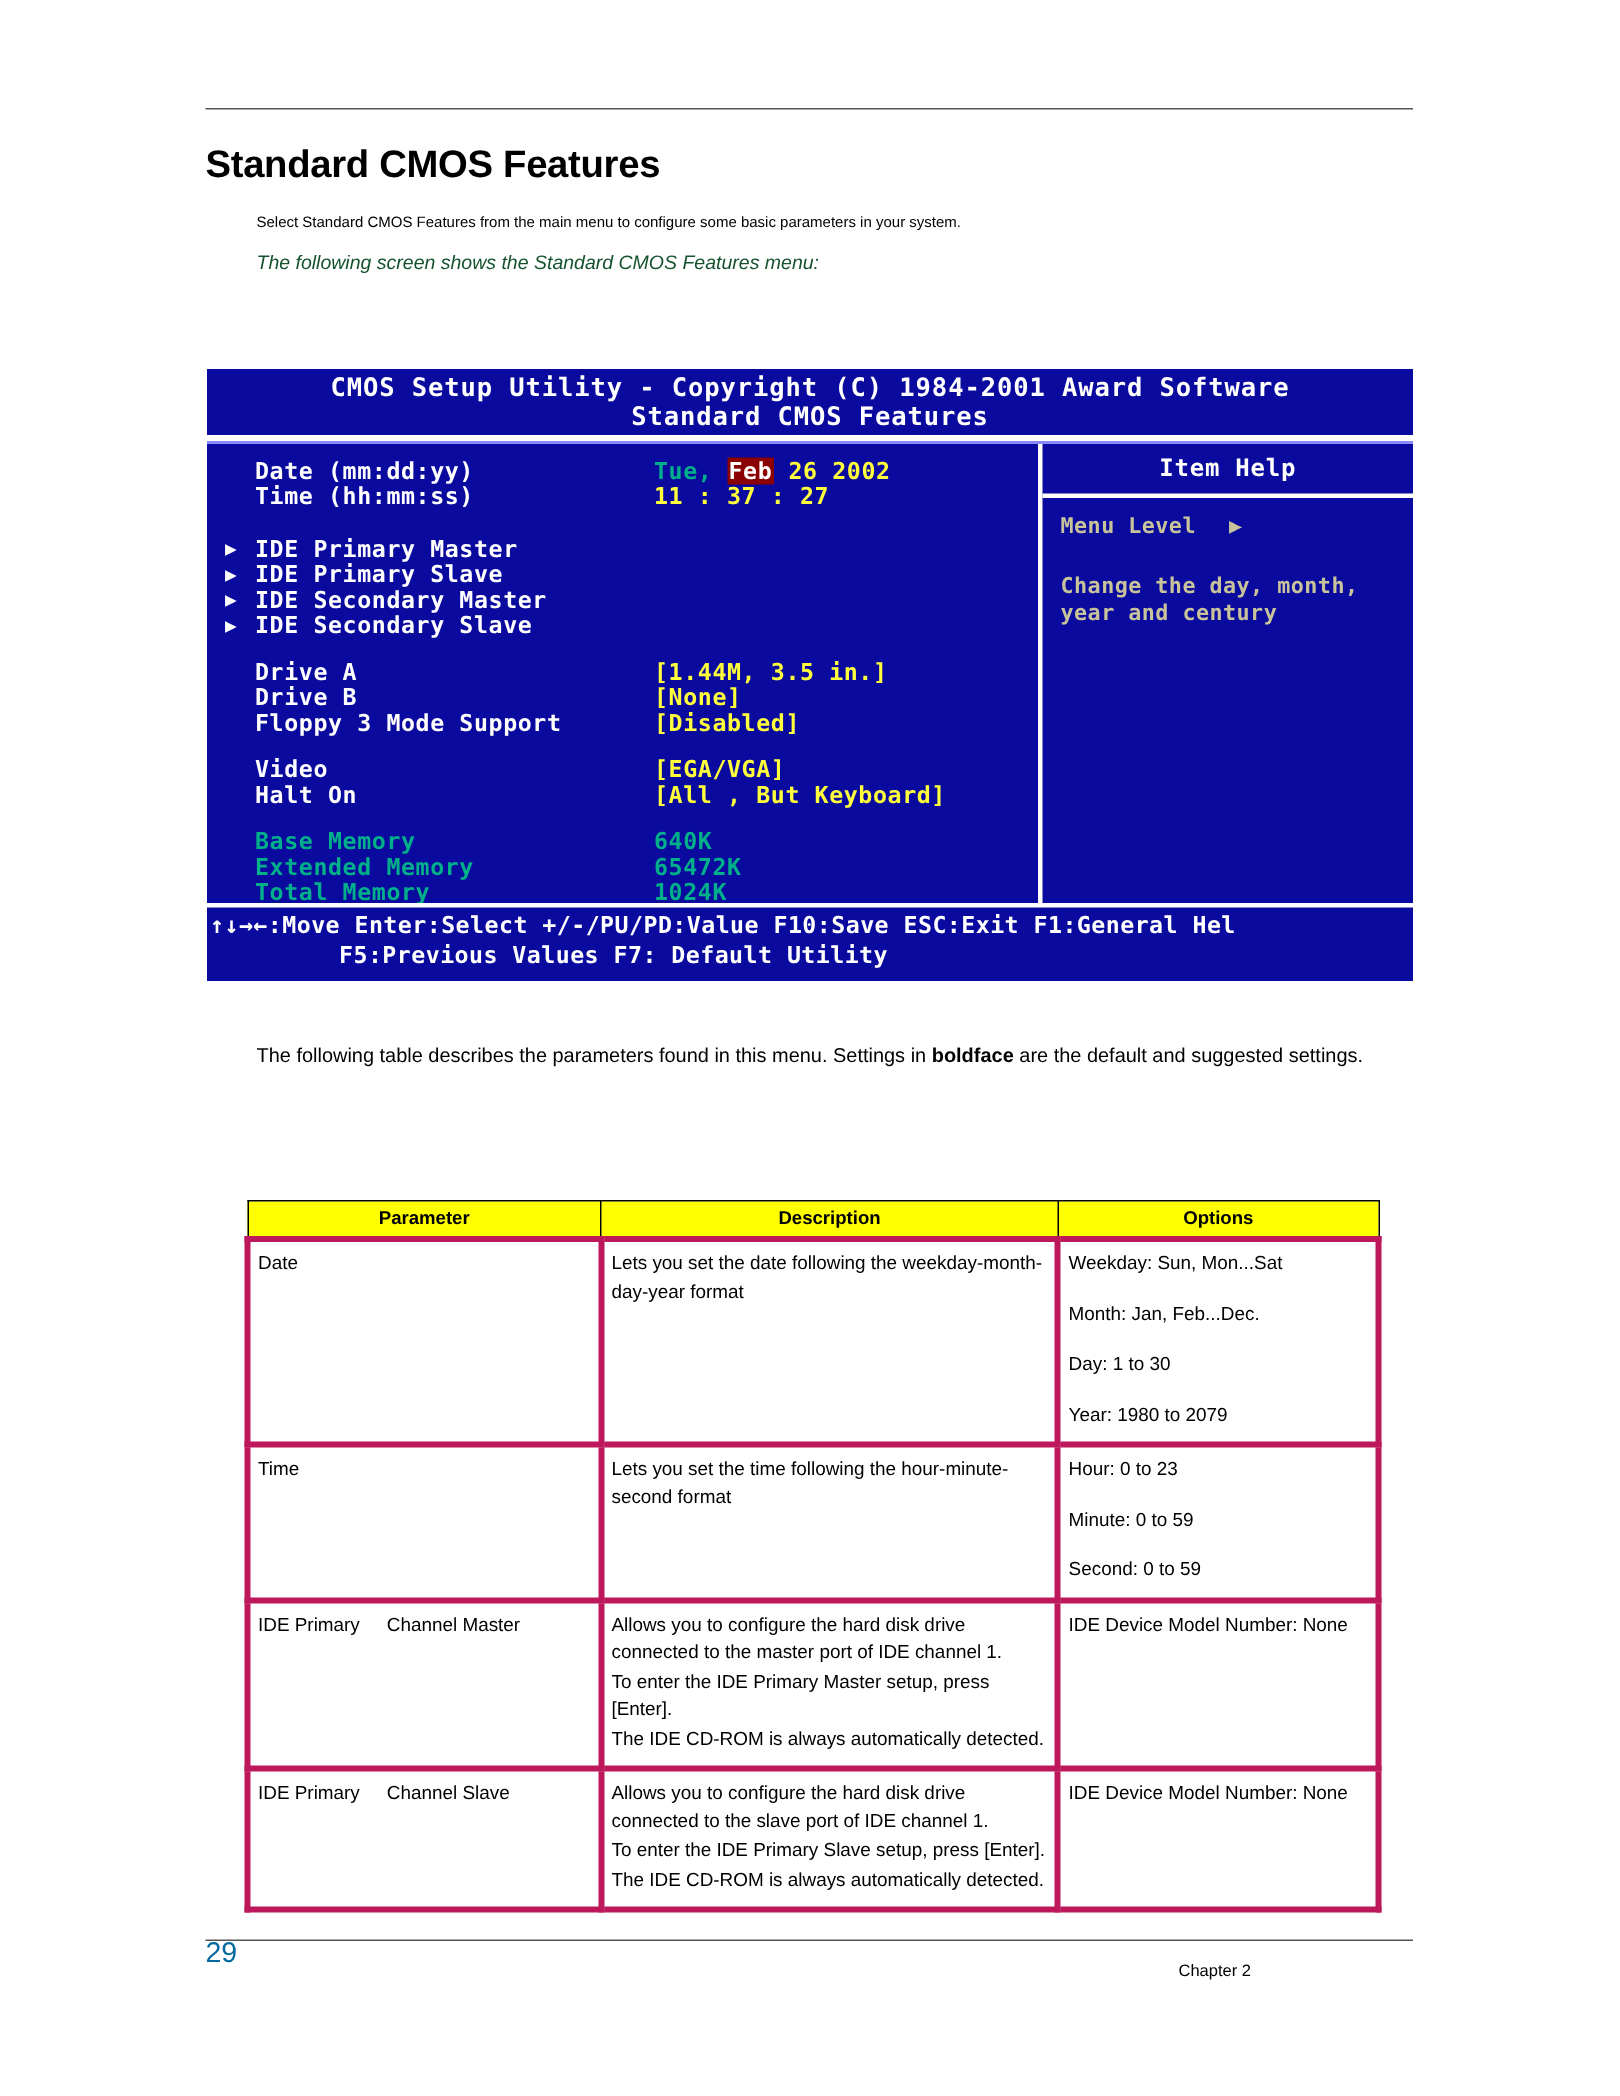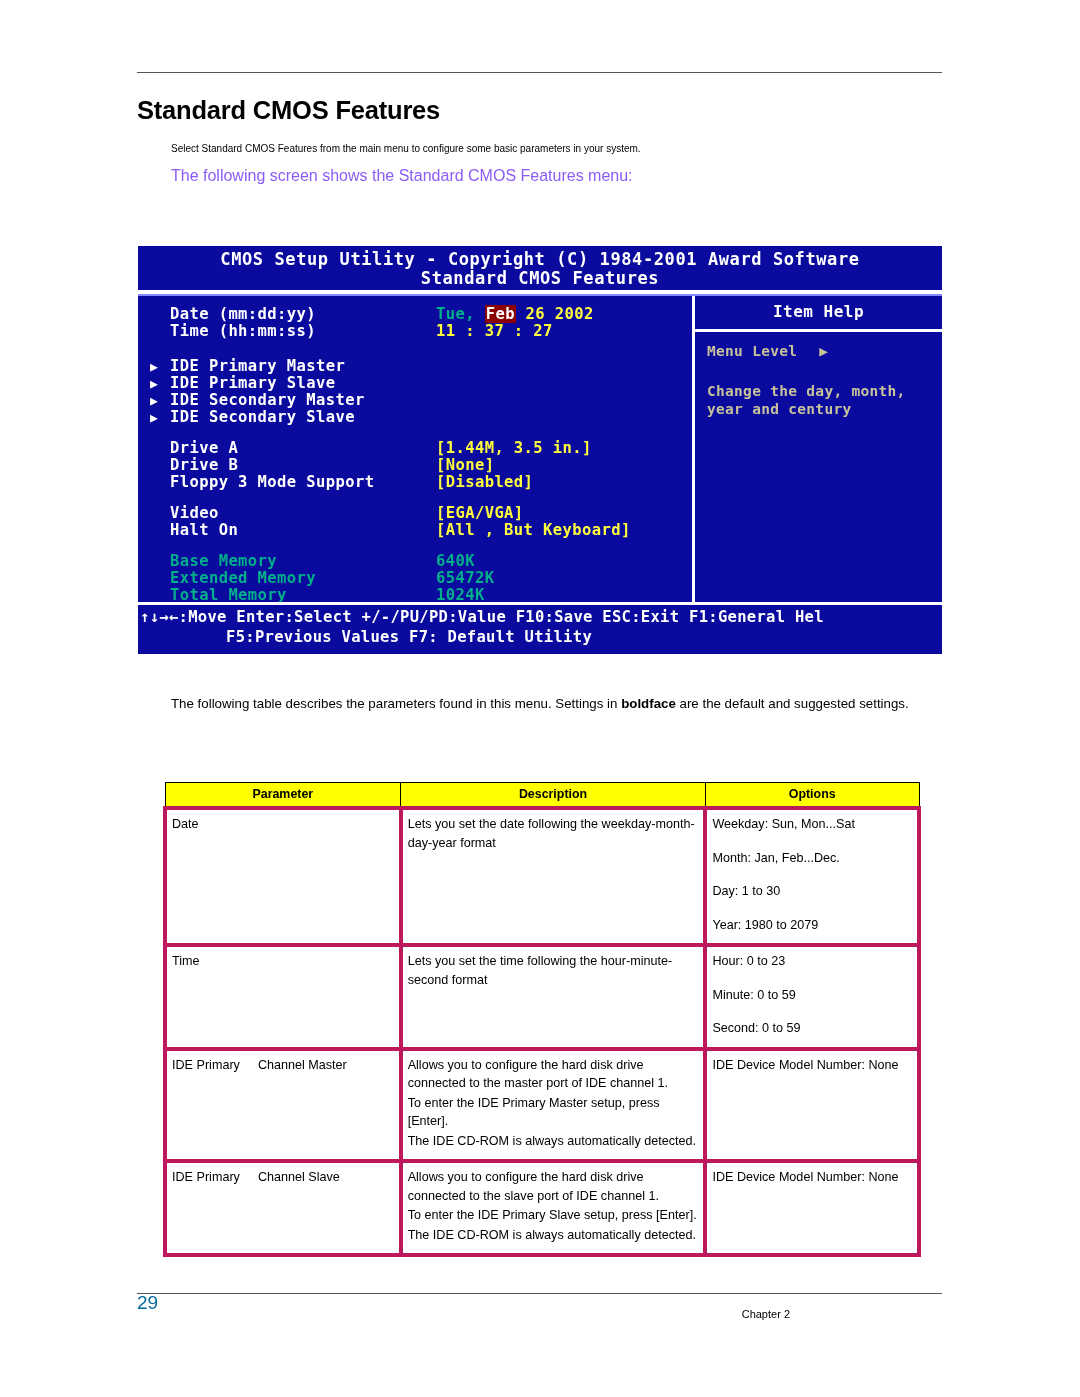--- a/index.html
+++ b/index.html
@@ -14,20 +14,21 @@
     color: #000000;
     position: relative;
     overflow: hidden;
   }
 
   .page {
     position: absolute;
     left: 0; top: 0;
     width: 928px;
     height: 1397px;
+    padding-left: 44px;
   }
 
   
   .header-rule {
     position: absolute;
     left: 137px;
     top: 72px;
     width: 805px;
     height: 1px;
     background: #555555;
@@ -51,23 +52,24 @@
     left: 171px;
     top: 143px;
     font-size: 10px;
     color: #000;
     white-space: nowrap;
   }
   .intro2 {
     position: absolute;
     left: 171px;
     top: 167px;
-    font-size: 16px;
-    color: #8b5cf6;
-    white-space: nowrap;
+    font-size: 13px;
+    color: #14532d;
+    white-space: nowrap;
+    font-style: italic;
   }
 
   
   .bios {
     position: absolute;
     left: 138px;
     top: 246px;
     width: 804px;
     height: 408px;
     background: #0a0a9e;
@@ -221,21 +223,21 @@
     width: 760px;
     font-size: 13.3px;
     line-height: 20px;
     color: #000;
   }
 
   
   .tbl {
     position: absolute;
     left: 163px;
-    top: 782px;
+    top: 800px;
     border-collapse: collapse;
     width: 758px;
     font-size: 12.6px;
   }
   .tbl th {
     background: #ffff00;
     border: 1px solid #000;
     font-size: 12.4px;
     font-weight: bold;
     padding: 4px 0 5px 0;

